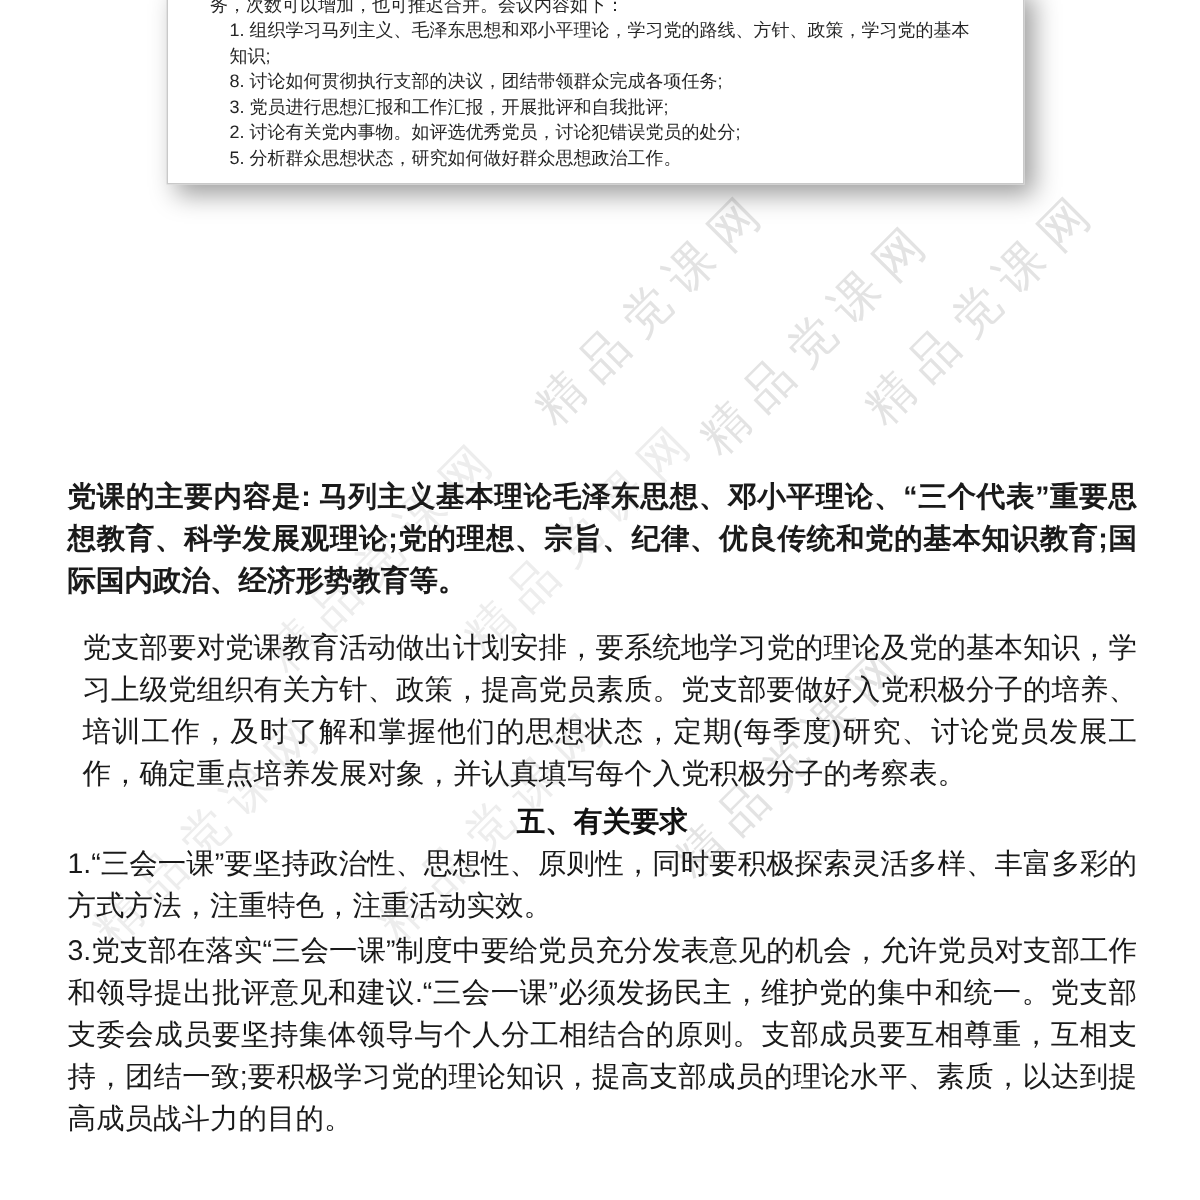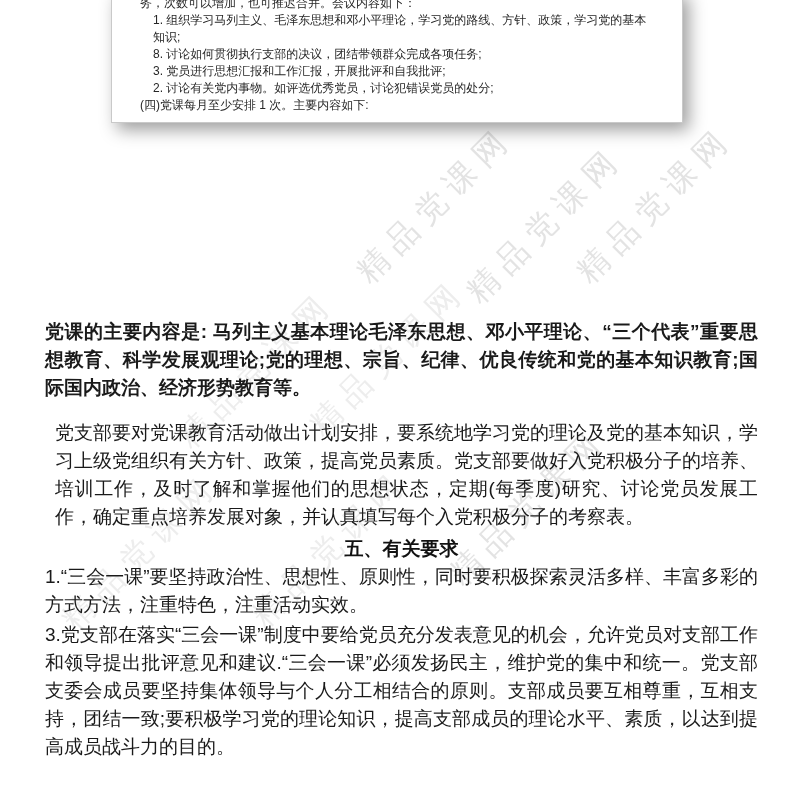--- a/index.html
+++ b/index.html
@@ -87,21 +87,21 @@
     <span class="wm faint" style="left:140px; top:553px;">精品党课网</span>
     <span class="wm faint" style="left:330px; top:549px;">精品党课网</span>
   </div>
 
   <div class="card">
     <p class="card-line">务，次数可以增加，也可推迟合并。会议内容如下：</p>
     <p class="card-line indent">1. 组织学习马列主义、毛泽东思想和邓小平理论，学习党的路线、方针、政策，学习党的基本知识;</p>
     <p class="card-line indent">8. 讨论如何贯彻执行支部的决议，团结带领群众完成各项任务;</p>
     <p class="card-line indent">3. 党员进行思想汇报和工作汇报，开展批评和自我批评;</p>
     <p class="card-line indent">2. 讨论有关党内事物。如评选优秀党员，讨论犯错误党员的处分;</p>
-    <p class="card-line">(四)党课每月至少安排 1 次。主要内容如下:</p>
+    <p class="card-line indent">5. 分析群众思想状态，研究如何做好群众思想政治工作。</p>
   </div>
 
   <div class="article">
     <p class="p1">党课的主要内容是: 马列主义基本理论毛泽东思想、邓小平理论、“三个代表”重要思想教育、科学发展观理论;党的理想、宗旨、纪律、优良传统和党的基本知识教育;国际国内政治、经济形势教育等。</p>
     <p class="p2">党支部要对党课教育活动做出计划安排，要系统地学习党的理论及党的基本知识，学习上级党组织有关方针、政策，提高党员素质。党支部要做好入党积极分子的培养、培训工作，及时了解和掌握他们的思想状态，定期(每季度)研究、讨论党员发展工作，确定重点培养发展对象，并认真填写每个入党积极分子的考察表。</p>
     <h2>五、有关要求</h2>
     <p class="p3">1.“三会一课”要坚持政治性、思想性、原则性，同时要积极探索灵活多样、丰富多彩的方式方法，注重特色，注重活动实效。</p>
     <p class="p5">3.党支部在落实“三会一课”制度中要给党员充分发表意见的机会，允许党员对支部工作和领导提出批评意见和建议.“三会一课”必须发扬民主，维护党的集中和统一。党支部支委会成员要坚持集体领导与个人分工相结合的原则。支部成员要互相尊重，互相支持，团结一致;要积极学习党的理论知识，提高支部成员的理论水平、素质，以达到提高成员战斗力的目的。</p>
 
   </div>

